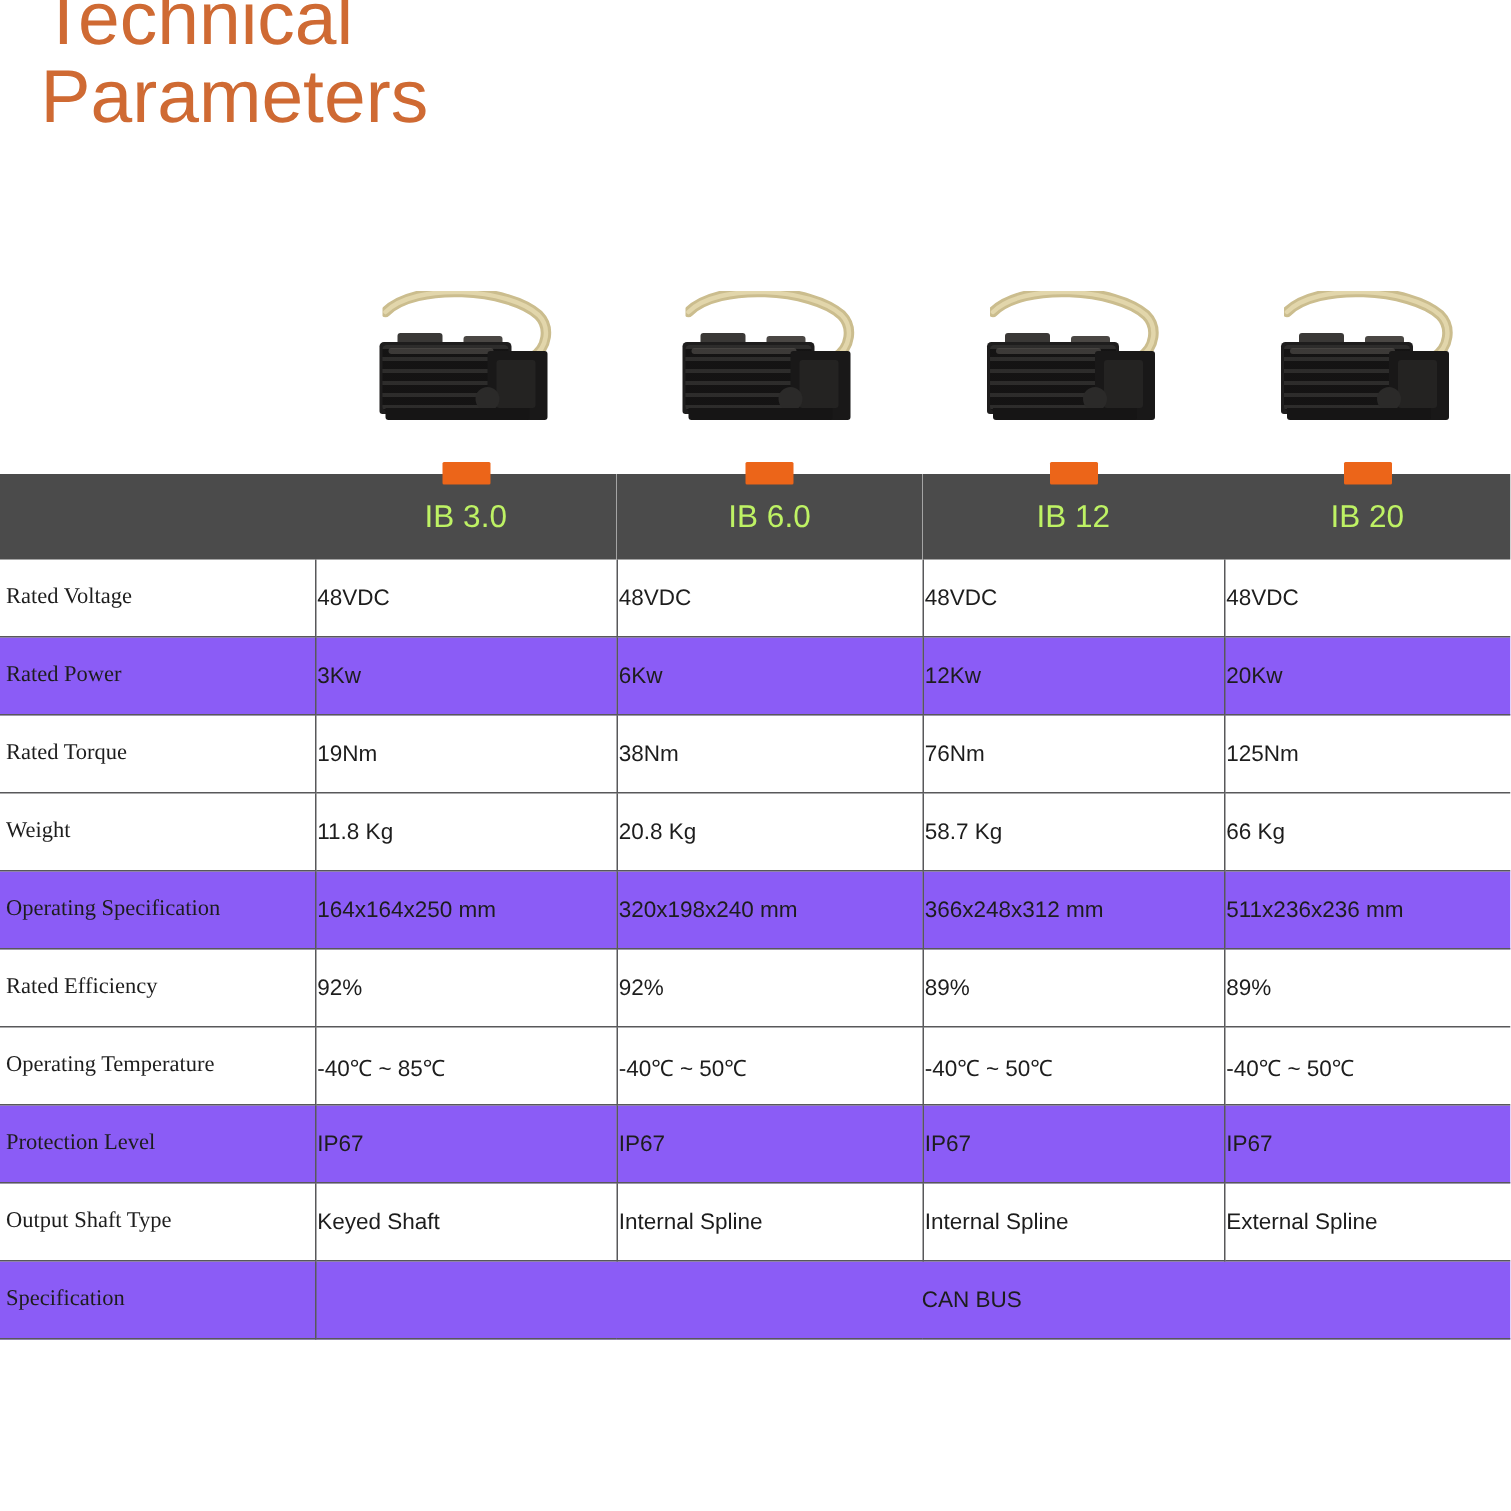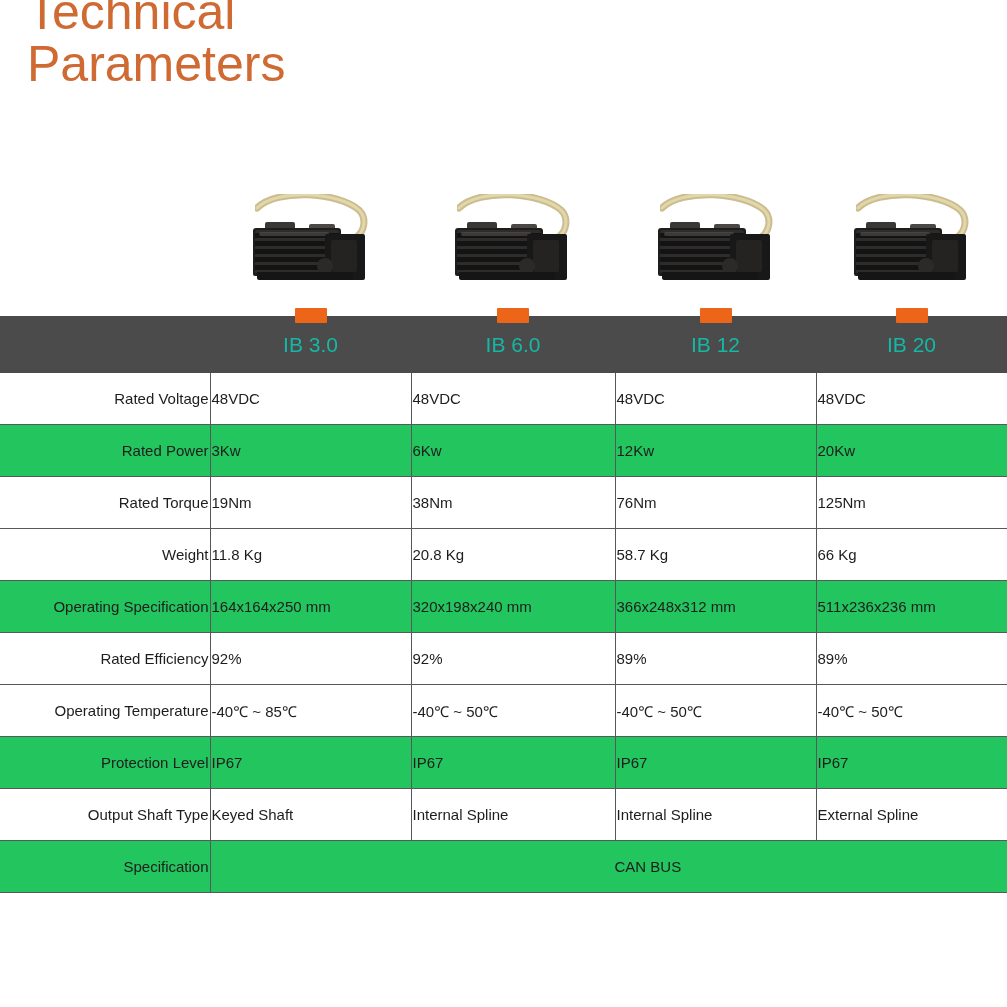--- a/index.html
+++ b/index.html
@@ -168,21 +168,21 @@
   .spec-table col.c-label { width: 210px; }
   .spec-table col.c-1     { width: 201px; }
   .spec-table col.c-2     { width: 204px; }
   .spec-table col.c-3     { width: 201px; }
   .spec-table col.c-4     { width: 191px; }
 
   
   .spec-table thead th {
     height: 55px;
     background: #4b4b4b;
-    color: #14b8a6;
+    color: #bef264;
     font-size: 21px;
     font-weight: 400;
     text-align: center;
     vertical-align: middle;
     border: none;
     position: relative;
   }
   .spec-table thead th.hdr-label {
     background: #4b4b4b;
   }
@@ -203,29 +203,30 @@
     vertical-align: middle;
     border-right: 1px solid #58585a;
     border-bottom: 1px solid #58585a;
     font-size: 15px;
     color: #1d1d1d;
   }
   .spec-table tbody tr td:last-child {
     border-right: none;
   }
   .spec-table tbody td.label {
-    text-align: right;
+    text-align: left;
     padding-left: 4px;
     border-right: 1px solid #58585a;
     border-left: none;
+    font-family: Liberation Serif, serif;
   }
   .spec-table tbody td.val {
   }
   .spec-table tbody tr.row-white td { background: #ffffff; }
-  .spec-table tbody tr.row-gray  td { background: #22c55e; margin-left: 24px; }
+  .spec-table tbody tr.row-gray  td { background: #8b5cf6; margin-left: 24px; }
 
   
   .spec-table td.merged {
     text-align: center;
     padding-right: 0;
   }
   .merged-inner {
     display: block;
     width: 100%;
     text-align: left;

